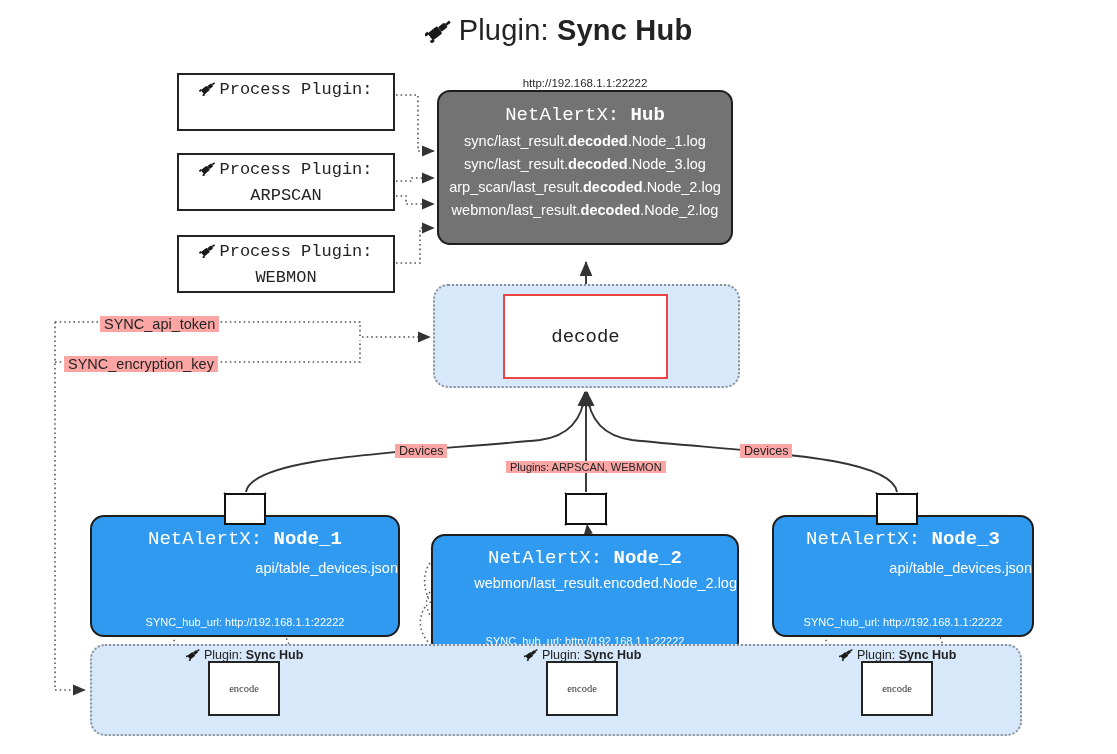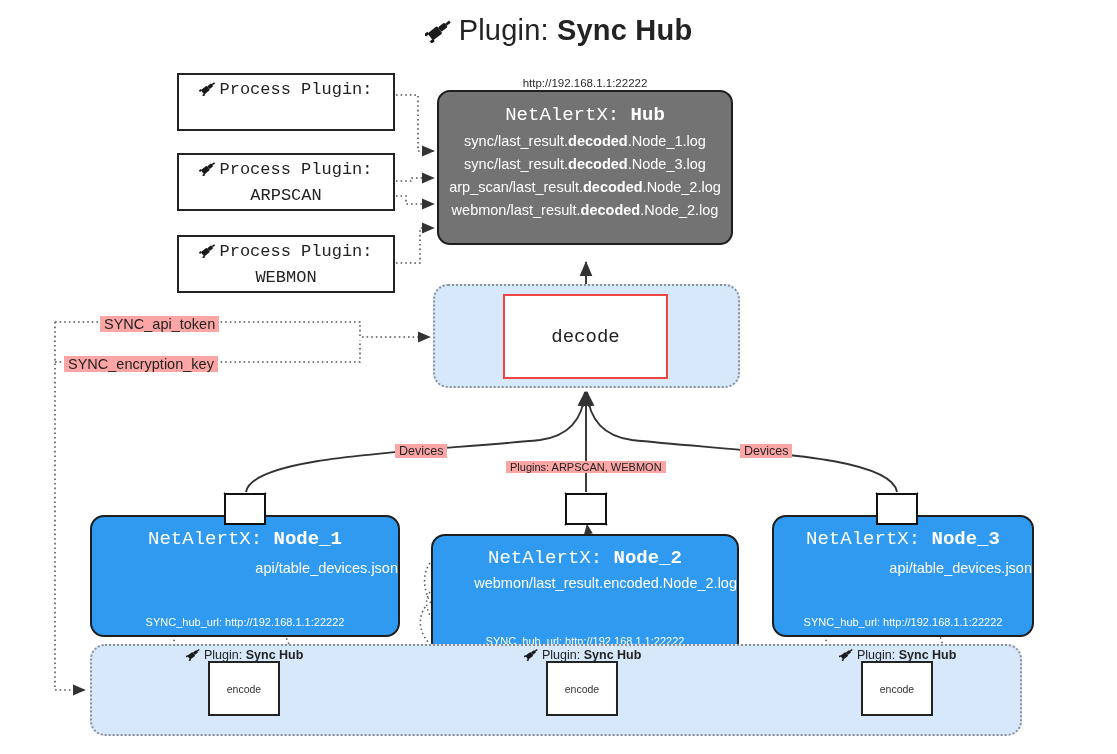--- a/index.html
+++ b/index.html
@@ -75,21 +75,21 @@
      box-sizing:border-box;}
   #env1{left:224px;top:493px;}
   #env2{left:565px;top:493px;}
   #env3{left:876px;top:493px;}
 
   
   #bottom-band{position:absolute;left:90px;top:644px;width:932px;height:92px;
      background:#d6e8fa;border:2px dotted #8c9096;border-radius:15px;box-sizing:border-box;}
   .enc-box{position:absolute;width:72px;height:55px;background:#fff;
      border:2px solid #232323;box-sizing:border-box;
-     font-family:Liberation Sans, sans-serif;font-size:10.5px;
+     font-family:Liberation Serif, serif;font-size:10.5px;
      display:flex;align-items:center;justify-content:center;color:#333;}
   #enc1{left:208px;top:661px;}
   #enc2{left:546px;top:661px;}
   #enc3{left:861px;top:661px;}
   .enc-cap{position:absolute;font-size:12.5px;white-space:nowrap;}
   .enc-cap .bold{font-weight:bold;}
   .enc-cap .plug{display:inline-block;transform:translateY(2px);margin-right:2px;}
   #cap1{left:186px;top:645px;}
   #cap2{left:524px;top:645px;}
   #cap3{left:839px;top:645px;}

